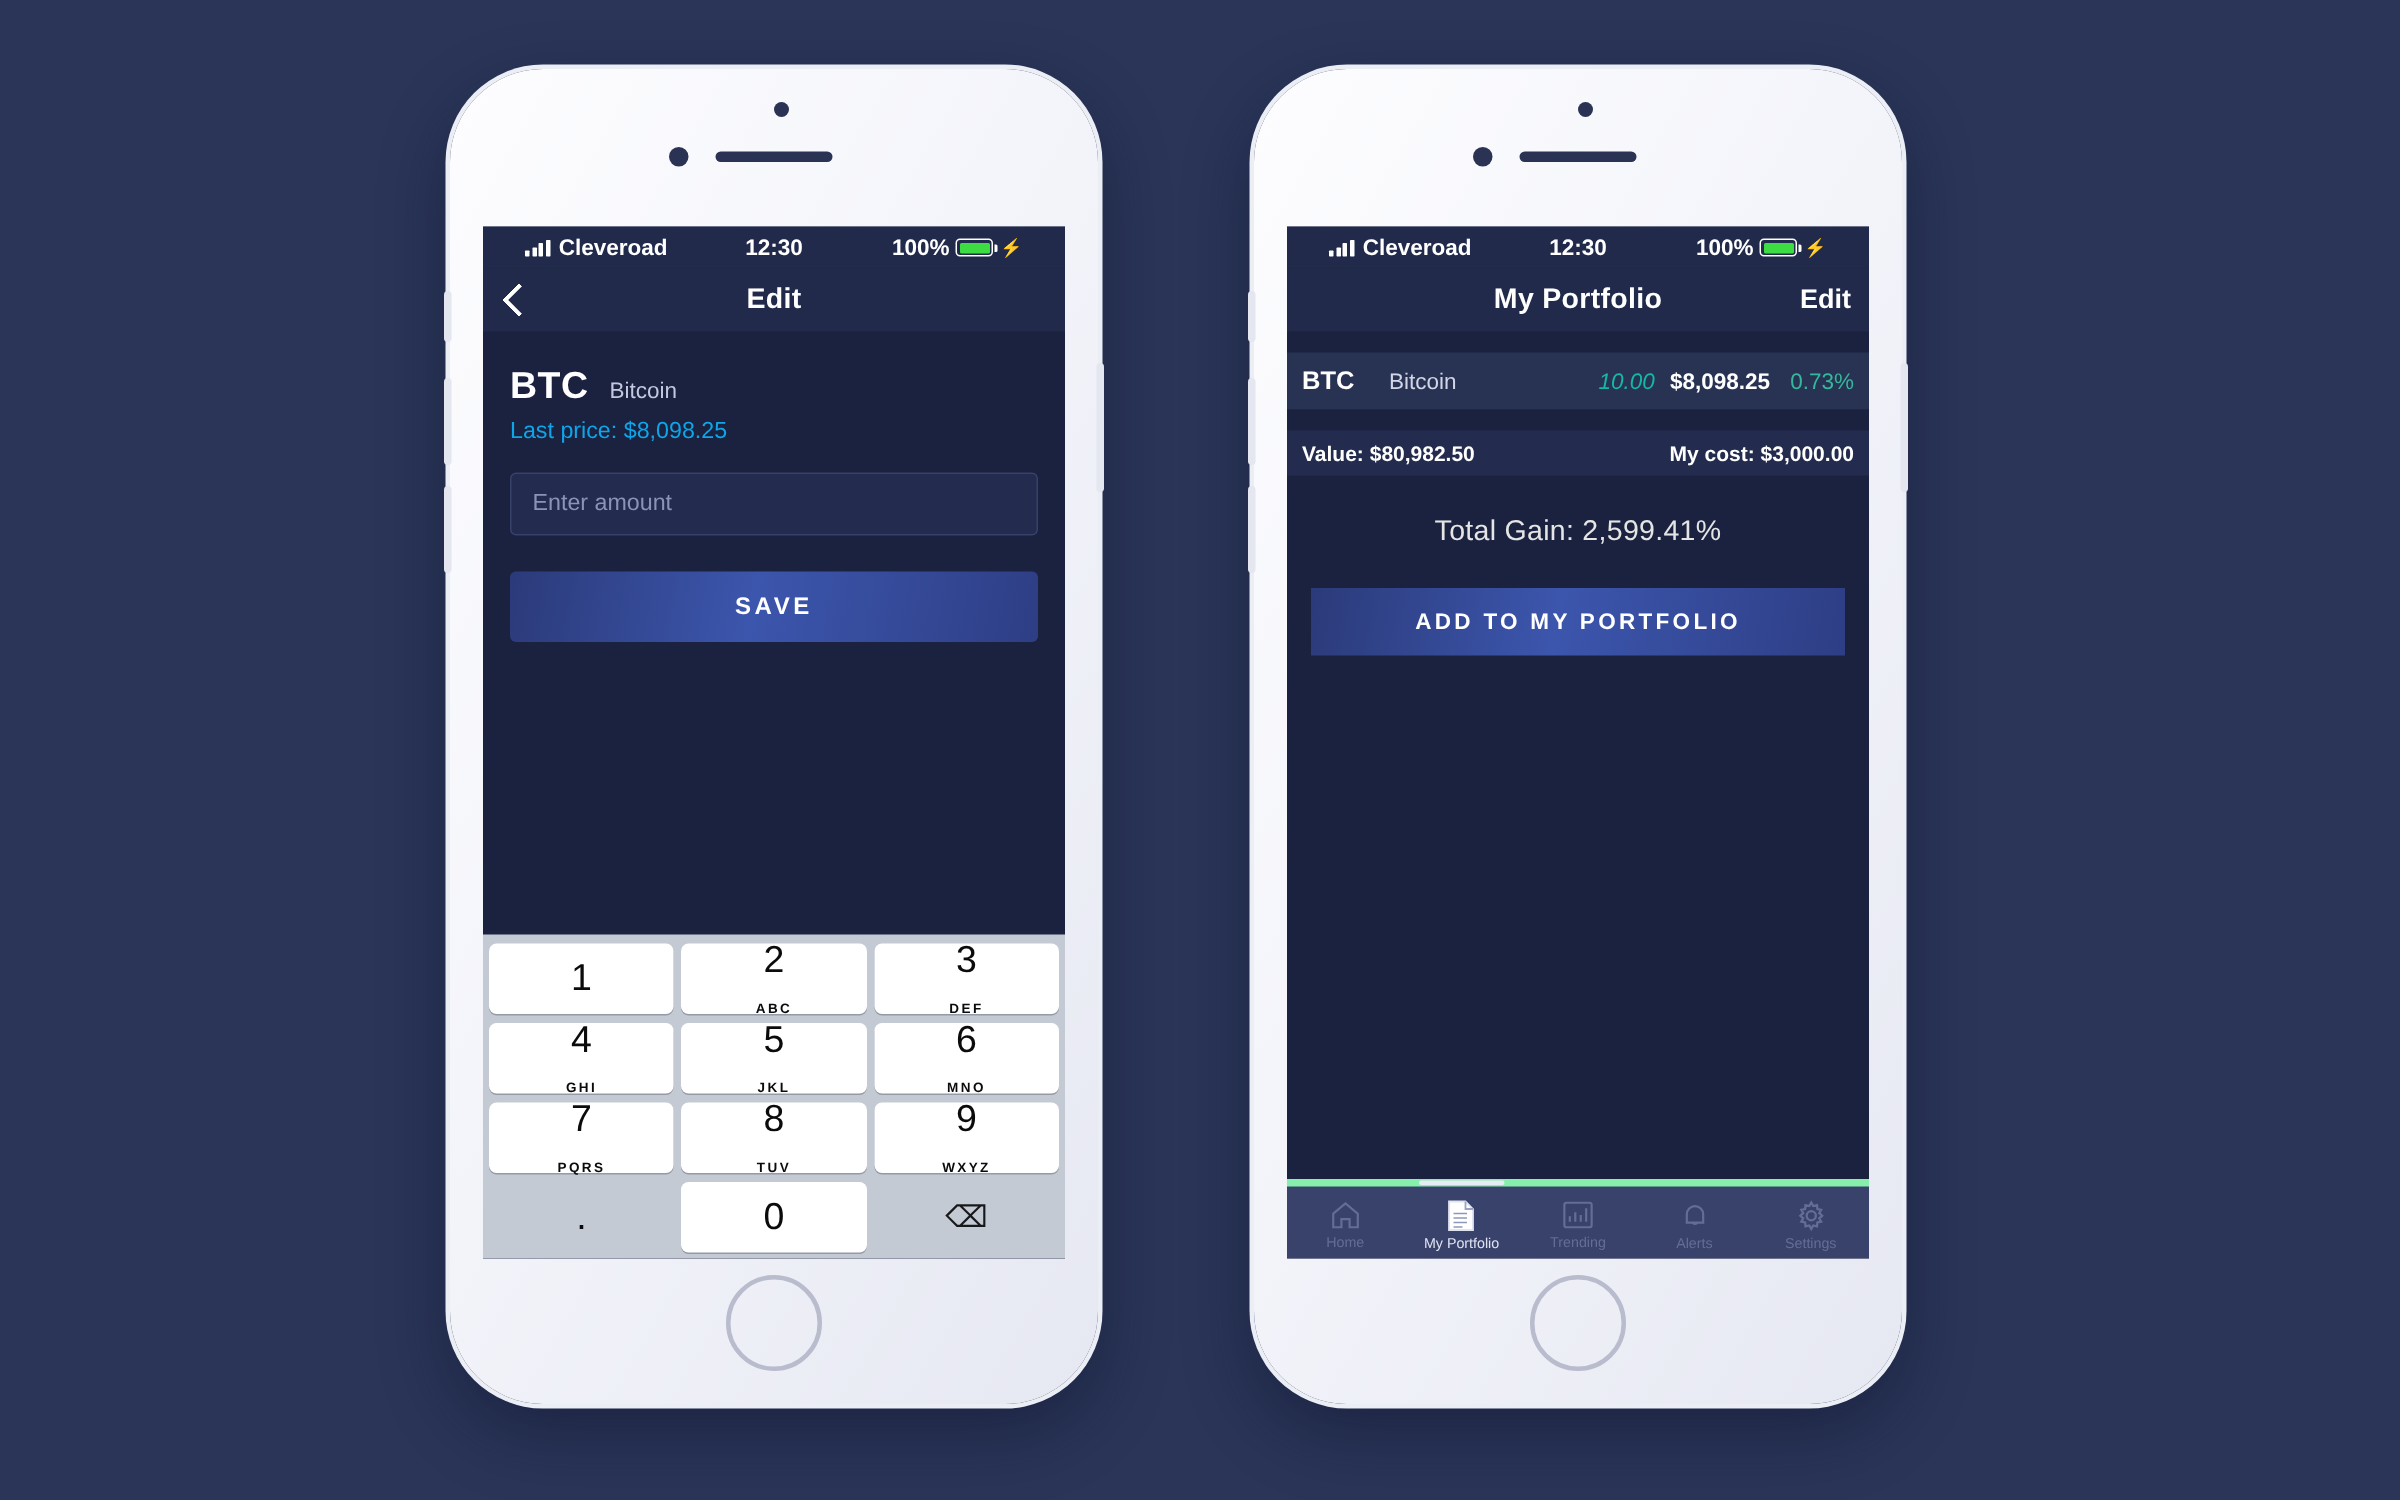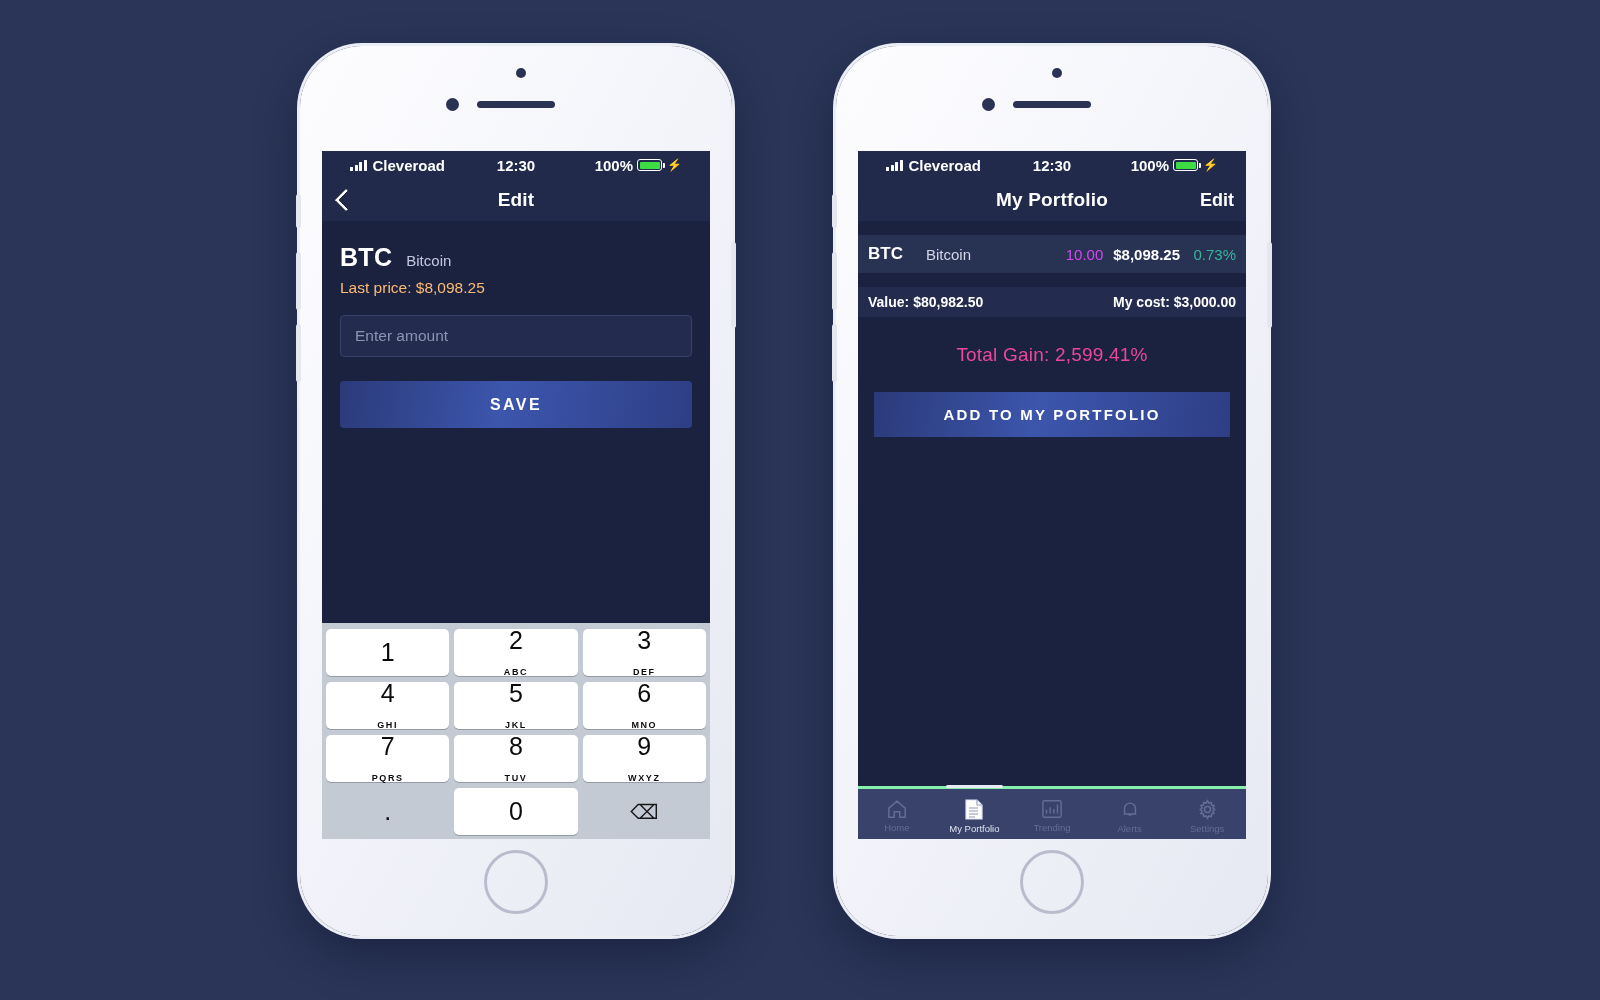--- a/index.html
+++ b/index.html
@@ -102,21 +102,21 @@
   .nav-action {
     position: absolute; right: 12px; top: 50%; transform: translateY(-50%);
     color: #fff; font-size: 18px; font-weight: 700; cursor: pointer;
   }
 
   
   .edit-body { padding: 0 18px; }
   .coin-line { display: flex; align-items: baseline; gap: 14px; margin-top: 22px; }
   .coin-sym { color: #fff; font-size: 25px; font-weight: 700; letter-spacing: .3px; }
   .coin-name { color: #c3c8de; font-size: 15px; }
-  .last-price { color: #fdba74; font-size: 15.5px; margin-top: 7px; }
+  .last-price { color: #0ea5e9; font-size: 15.5px; margin-top: 7px; }
 
   .field {
     margin-top: 18px; height: 42px;
     background: #232c4f;
     border: 1px solid #37416a; border-radius: 4px;
     display: flex; align-items: center; padding: 0 12px;
     position: relative;
   }
   .field .caret {
     width: 1.5px; height: 19px; background: #dfe3f2; margin-right: 1px;
@@ -160,45 +160,45 @@
     display: flex; align-items: center; justify-content: center;
     color: #d4d8e8; font-size: 13.5px;
   }
   .gap { height: 14px; background: #1b2240; }
   .port-row {
     height: 38px; background: #283253;
     display: flex; align-items: center; padding: 0 10px; gap: 10px;
   }
   .port-row .sym { color: #fff; font-size: 17px; font-weight: 700; width: 48px; }
   .port-row .name { color: #d2d6e6; font-size: 15px; flex: 1; }
-  .port-row .qty { color: #d946ef; font-size: 15px; }
+  .port-row .qty { color: #14b8a6; font-size: 15px; font-style: italic; }
   .port-row .price { color: #fff; font-size: 15px; font-weight: 700; }
   .port-row .chg { color: #35b79a; font-size: 15px; width: 46px; text-align: right; }
 
   .totals {
     height: 30px; background: #232c4f;
     display: flex; align-items: center; justify-content: space-between;
     padding: 0 10px; color: #fff; font-size: 14px; font-weight: 700;
   }
   .gain {
-    text-align: center; color: #ec4899;
+    text-align: center; color: #e5e5e5;
     font-size: 19px; margin-top: 27px; letter-spacing: .2px;
   }
   .add-btn {
     margin: 26px 16px 0 16px; height: 45px; border-radius: 0;
     background: linear-gradient(100deg,#2b3a79 0%,#3c56ad 46%,#2e3e85 100%);
     display: flex; align-items: center; justify-content: center;
     color: #fff; font-size: 15px; font-weight: 700; letter-spacing: 2.2px;
     cursor: pointer;
   }
 
   
   .tabbar {
     position: absolute; left: 0; right: 0; bottom: 0; height: 53px;
-    background: #39426b; display: flex; border-top: 3px solid #86efac;
+    background: #39426b; display: flex; border-top: 5px solid #86efac;
   }
   .tab {
     flex: 1; display: flex; flex-direction: column;
     align-items: center; justify-content: center; gap: 3px;
     cursor: pointer; position: relative; padding-top: 4px;
   }
   .tab .tlabel { font-size: 9.5px; color: #646d94; }
   .tab.active .tlabel { color: #dfe3f2; }
   .tab.active::before {
     content: ""; position: absolute; left: 10px; right: 10px; top: -4px;

